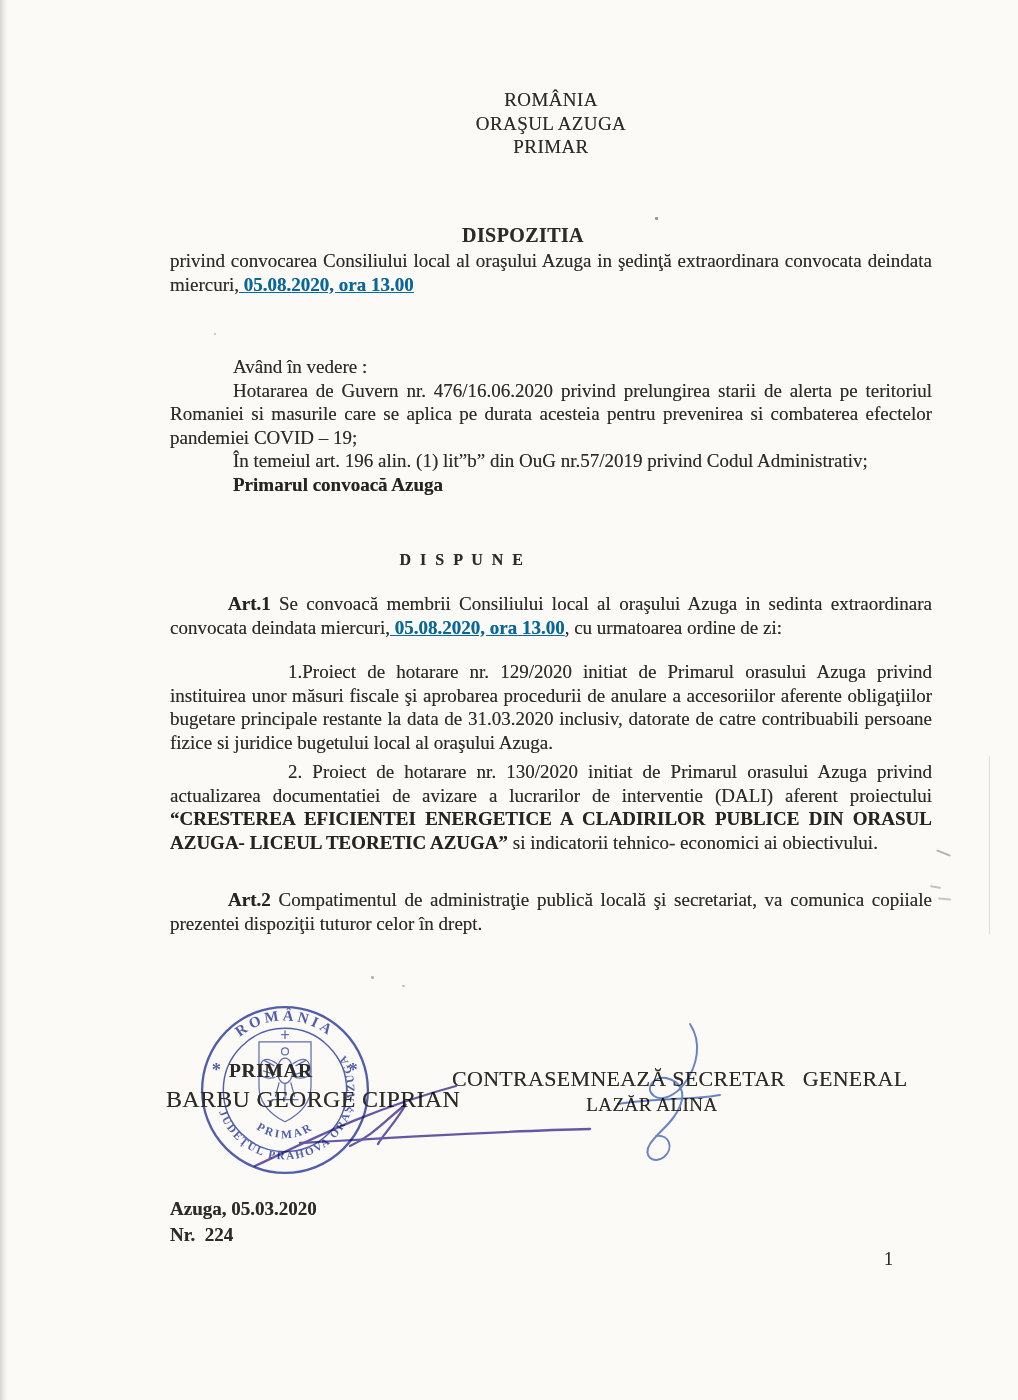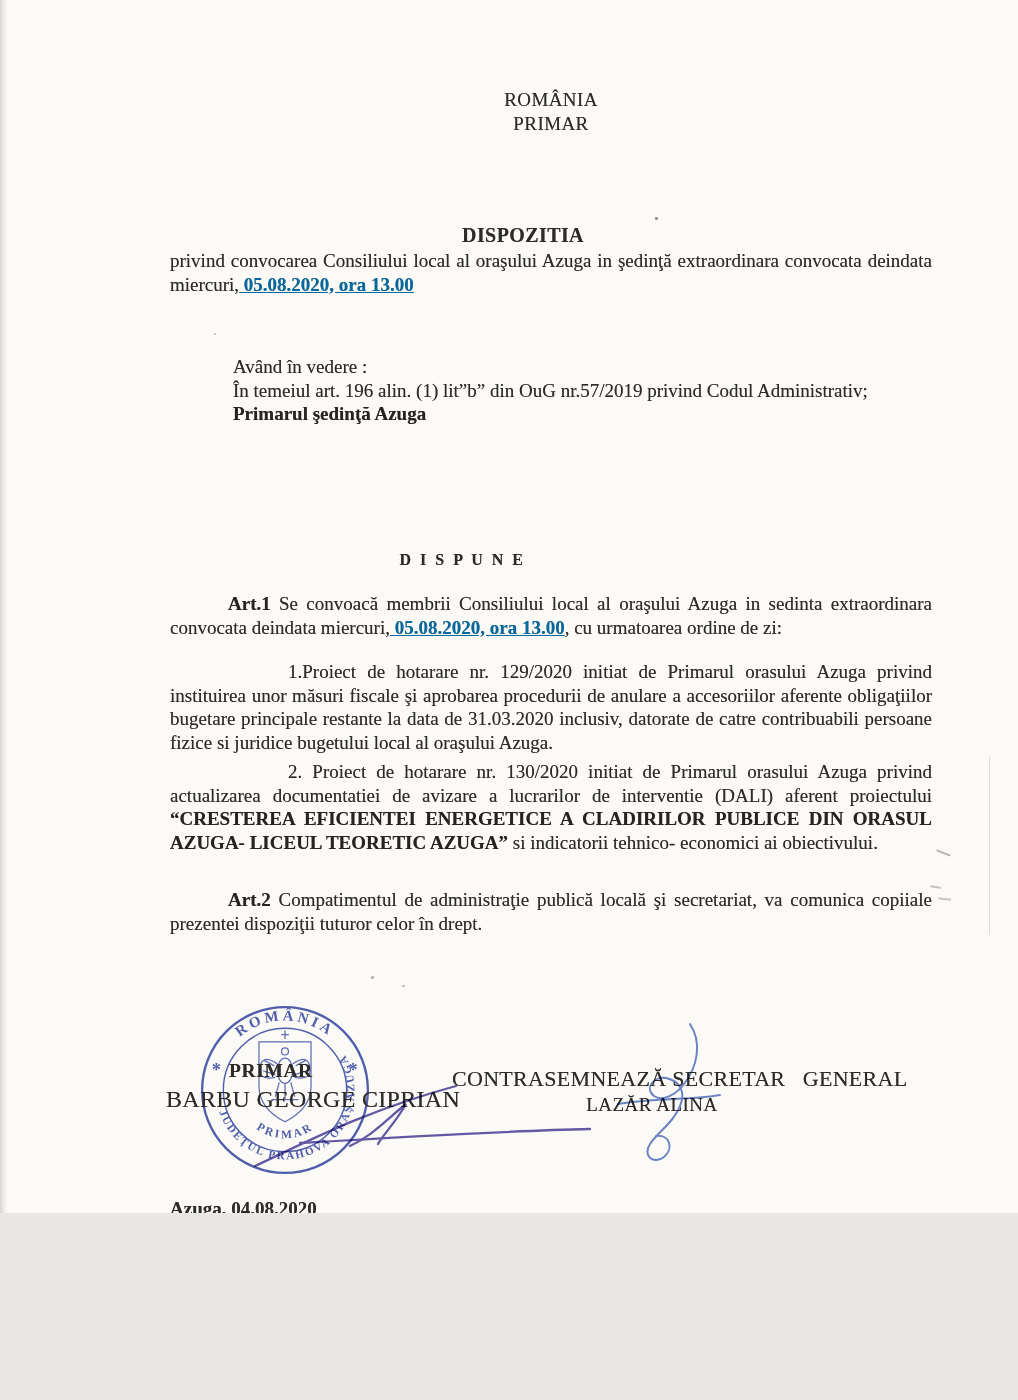--- a/index.html
+++ b/index.html
@@ -1,18 +1,18 @@
 <!DOCTYPE html>
 <html><head>
 <meta charset="utf-8">
 <style>
   html,body{margin:0;padding:0;background:#e8e7e4;}
   .page{
     position:relative;
-    width:1018px;height:1213px;
+    width:1018px;height:1400px;
     background:#fbfaf7;
     overflow:hidden;
     font-family:"Liberation Serif", serif;
     color:#2d2b28;
   }
   .edge-shade{position:absolute;left:0;top:0;width:8px;height:100%;
     background:linear-gradient(to right,#d7d6d3,#efeeeb 55%,rgba(251,250,247,0));}
   .blk{position:absolute;left:170px;width:762px;font-size:19px;line-height:23.5px;}
   .blk p{margin:0;}
   .center{text-align:center;}
@@ -49,33 +49,35 @@
   .stamp-text{font-family:"Liberation Serif", serif;font-weight:bold;}
 </style>
 </head>
 <body>
 
 <div class="page">
   <div class="edge-shade"></div>
 
   <div class="blk center soft doc-header">
     <p>ROMÂNIA</p>
+    <p>ORAŞUL AZUGA</p>
     <p>PRIMAR</p>
   </div>
 
   <div class="blk center soft doc-title">DISPOZITIA</div>
 
   <div class="blk subtitle soft">
     <p class="just"><span>privind convocarea Consiliului local al oraşului Azuga in şedinţă extraordinara convocata deindata miercuri,</span><span class="bu"> 05.08.2020, ora 13.00</span></p>
   </div>
 
   <div class="blk preamble soft">
     <p class="ind">Având în vedere :</p>
+    <p class="just ind">Hotararea de Guvern nr. 476/16.06.2020 privind prelungirea starii de alerta pe teritoriul Romaniei si masurile care se aplica pe durata acesteia pentru prevenirea si combaterea efectelor pandemiei COVID – 19;</p>
     <p class="ind">În temeiul art. 196 alin. (1) lit”b”  din OuG nr.57/2019 privind Codul Administrativ;</p>
-    <p class="ind b">Primarul şedinţă Azuga</p>
+    <p class="ind b">Primarul convoacă Azuga</p>
   </div>
 
   <div class="blk center soft dispune">D I S P U N E</div>
 
   <div class="blk art1 soft">
     <p class="just ind2"><span class="b">Art.1</span><span> Se convoacă membrii Consiliului local al oraşului Azuga  in sedinta extraordinara convocata deindata miercuri,</span><span class="bu"> 05.08.2020, ora 13.00</span><span>, cu urmatoarea ordine de zi:</span></p>
   </div>
 
   <div class="blk agenda soft">
     <p class="just ind3">1.Proiect de hotarare nr. 129/2020 initiat de Primarul orasului Azuga privind instituirea unor măsuri fiscale şi aprobarea procedurii de anulare a accesoriilor aferente obligaţiilor bugetare principale restante la data de 31.03.2020 inclusiv, datorate de catre contribuabili persoane fizice si juridice bugetului local al oraşului Azuga.</p>
@@ -137,21 +139,21 @@
 
   <svg class="sig-svg sig-secretar" width="150" height="165" viewBox="0 0 150 165">
     <g fill="none" stroke="#5d79c4" stroke-width="2" stroke-linecap="round" opacity=".9">
       <path d="M92 12 C 104 30 100 54 86 72 C 78 83 64 90 56 84 C 46 76 56 64 68 66 C 82 69 88 80 82 94"></path>
       <path d="M82 94 C 76 110 60 120 52 132 C 44 144 56 153 66 145 C 76 137 72 122 58 124"></path>
       <path d="M20 92 C 55 86 95 88 122 83"></path>
     </g>
   </svg>
 
   <div class="footer-blk soft">
-    <div>Azuga, 04.08.2020</div>
+    <div>Azuga, 05.03.2020</div>
     <div>Nr.  224</div>
   </div>
 
   <div class="page-num soft">1</div>
 
   <div class="artifact" style="left:655px;top:217px;width:3px;height:3px;"></div>
   <div class="artifact" style="left:214px;top:333px;width:2px;height:2px;opacity:.6;"></div>
   <div class="artifact" style="left:371px;top:976px;width:3px;height:3px;opacity:.7;"></div>
   <div class="artifact" style="left:402px;top:985px;width:3px;height:2px;opacity:.6;"></div>
   <div class="artifact" style="left:936px;top:852px;width:15px;height:2px;transform:rotate(22deg);opacity:.7;"></div>

